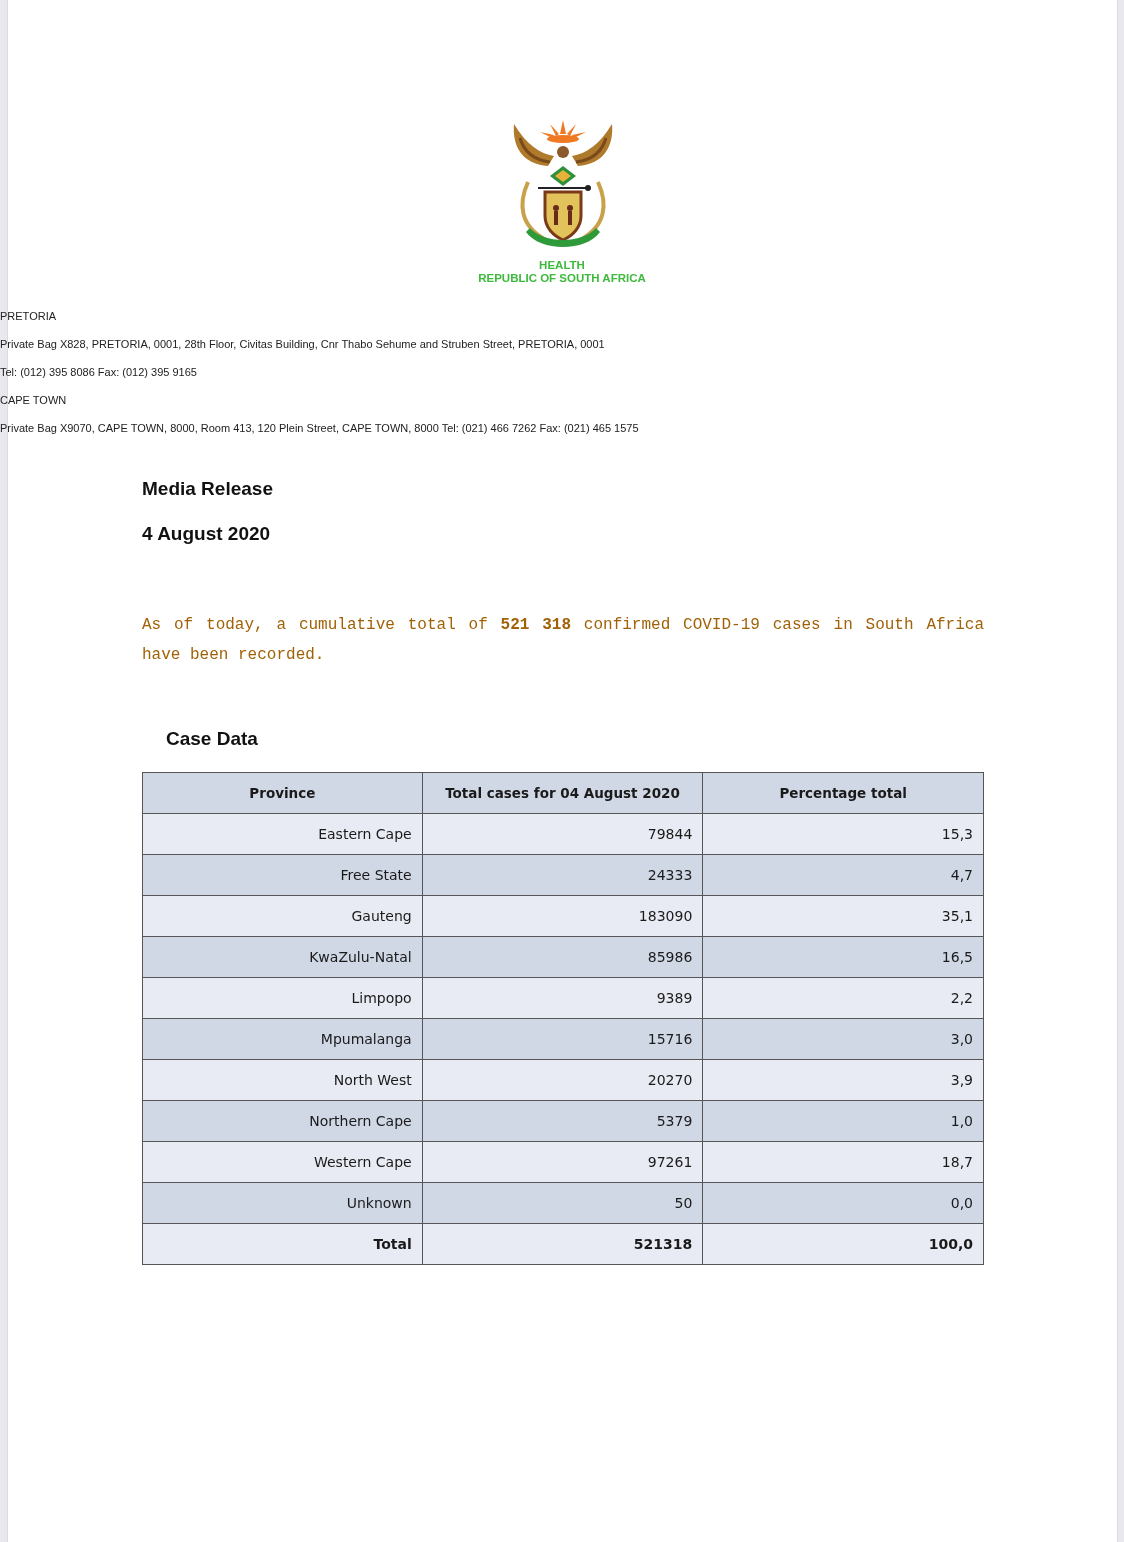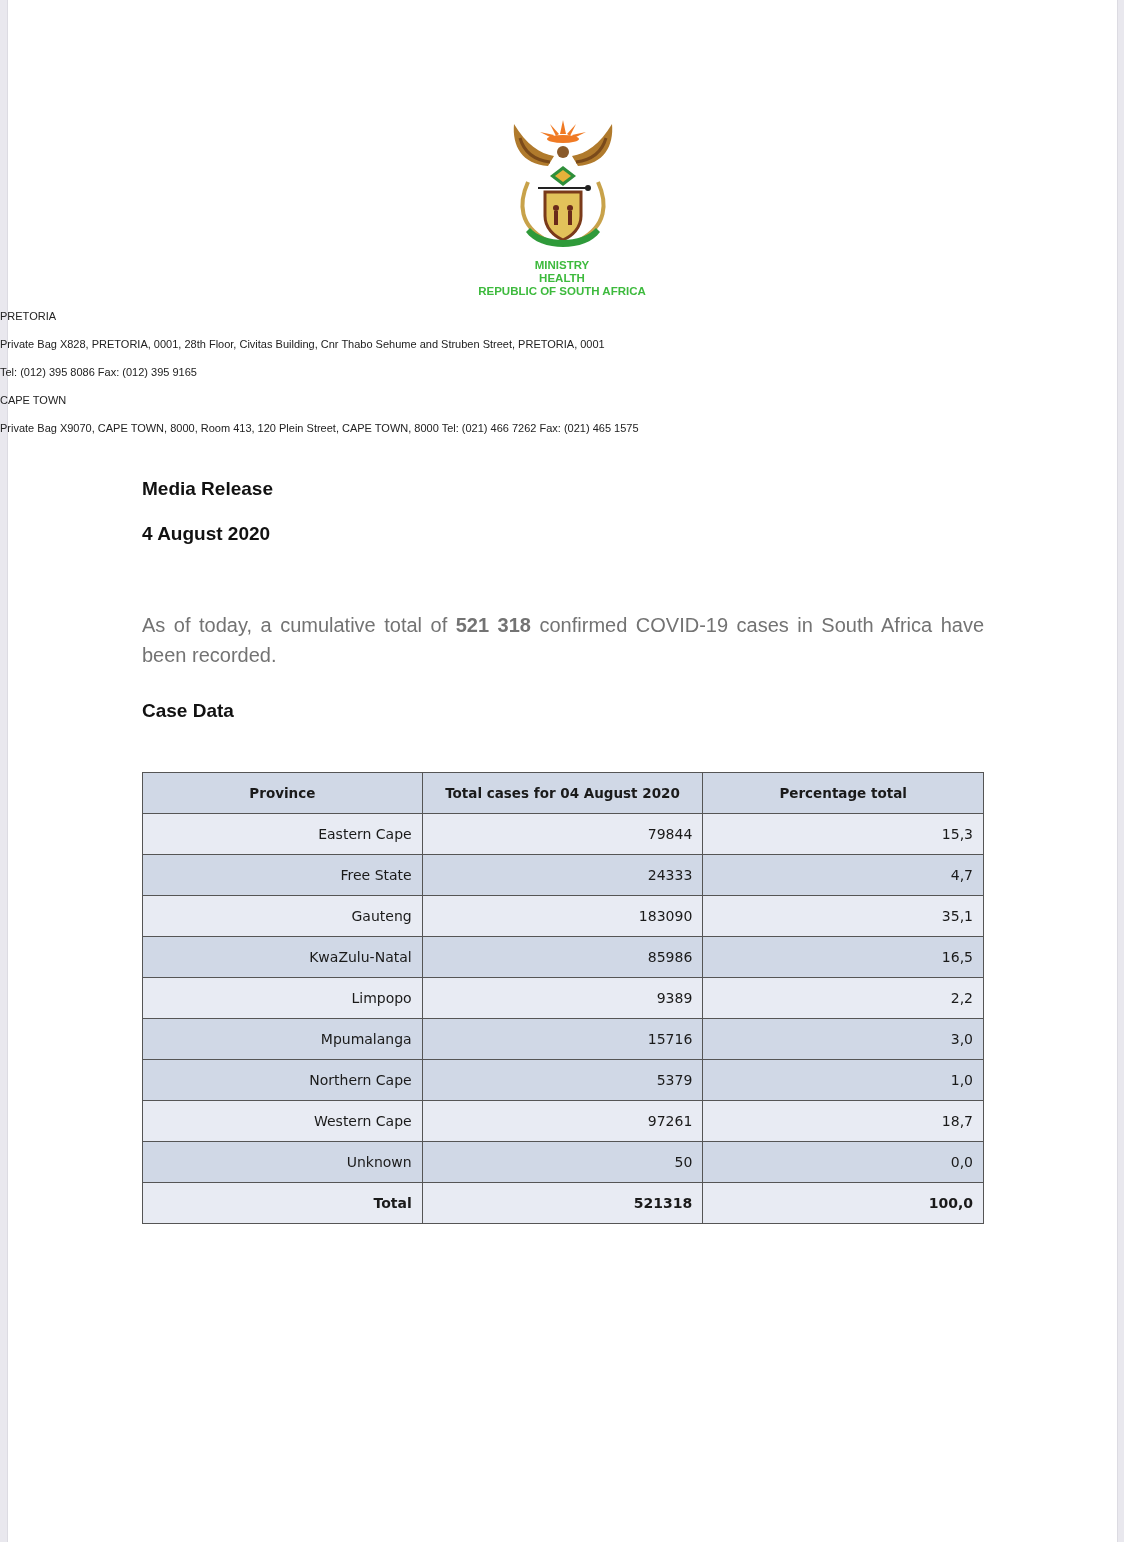--- a/index.html
+++ b/index.html
@@ -9,21 +9,21 @@
     font-family:"Liberation Sans", sans-serif; color:#111;
   }
   .edge-left { position:absolute; left:0; top:0; width:7px; height:1542px; background:#e9e8ee; border-right:1px solid #dcdbe2; }
   .edge-right { position:absolute; right:0; top:0; width:6px; height:1542px; background:#e9e8ee; border-left:1px solid #dcdbe2; }
 
   .crest { position:absolute; left:510px; top:116px; width:106px; height:138px; }
   .ministry { position:absolute; left:0; width:1124px; top:259px; text-align:center; color:#3dba3d; font-weight:bold; font-size:11.5px; line-height:13px; }
   .addr { position:absolute; left:0; width:1124px; text-align:left; font-size:11px; color:#222; }
 
   .h-bold { position:absolute; left:142px; font-weight:bold; font-size:19px; color:#111; }
-  .para { position:absolute; left:142px; top:610px; width:842px; font-size:20px; line-height:30px; text-align:justify; color:#737373; }
+  .para { position:absolute; left:142px; top:610px; width:842px; font-size:16px; line-height:30px; text-align:justify; color:#a16207;font-family:Liberation Mono, monospace; }
   .para b { font-weight:bold; }
 
   table.cases {
     position:absolute; left:142px; top:772px; width:842px;
     border-collapse:collapse;
     font-family:"DejaVu Sans", sans-serif; font-size:14px; color:#1a1a1a;
   }
   table.cases th, table.cases td {
     border:1.5px solid #555; height:40px; padding:0 10px;
   }
@@ -71,37 +71,36 @@
   <path d="M35,76 L71,76 L71,100 C71,112 62,120 53,124 C44,120 35,112 35,100 Z" fill="#e2c25a" stroke="#7a3a1a" stroke-width="3"></path>
   <circle cx="46" cy="92" r="3" fill="#6a2a1a"></circle>
   <rect x="44" y="95" width="4" height="14" fill="#6a2a1a"></rect>
   <circle cx="60" cy="92" r="3" fill="#6a2a1a"></circle>
   <rect x="58" y="95" width="4" height="14" fill="#6a2a1a"></rect>
 
   <path d="M16,116 C30,136 76,136 90,116 L86,112 C72,128 34,128 20,112 Z" fill="#2f9a3a"></path>
 </svg>
 
 <div class="ministry">
-  <div>MINISTRY</div>
   <div>HEALTH</div>
   <div>REPUBLIC OF SOUTH AFRICA</div>
 </div>
 
 <div class="addr" style="top:310px;">PRETORIA</div>
 <div class="addr" style="top:338px;">Private Bag X828, PRETORIA, 0001, 28th Floor, Civitas Building, Cnr Thabo Sehume and Struben Street, PRETORIA, 0001</div>
 <div class="addr" style="top:366px;">Tel: (012) 395 8086 Fax: (012) 395 9165</div>
 <div class="addr" style="top:394px;">CAPE TOWN</div>
 <div class="addr" style="top:422px;">Private Bag X9070, CAPE TOWN, 8000, Room 413, 120 Plein Street, CAPE TOWN, 8000 Tel: (021) 466 7262 Fax: (021) 465 1575</div>
 
 <div class="h-bold" style="top:478px;">Media Release</div>
 <div class="h-bold" style="top:523px;">4 August 2020</div>
 
 <div class="para"><span>As of today, a cumulative total of </span><b>521 318</b><span> confirmed COVID-19 cases in South Africa have been recorded.</span></div>
 
-<div class="h-bold" style="top:700px;">Case Data</div>
+<div class="h-bold" style="top:728px;margin-left:24px;">Case Data</div>
 
 <table class="cases">
   <colgroup>
       <col class="c1">
       <col class="c2">
       <col class="c3">
     </colgroup>
   <thead>
     <tr>
       <th>Province</th>
@@ -133,20 +132,25 @@
     <tr class="odd">
       <td class="prov">Limpopo</td>
       <td class="num">9389</td>
       <td class="num">2,2</td>
     </tr>
     <tr class="even">
       <td class="prov">Mpumalanga</td>
       <td class="num">15716</td>
       <td class="num">3,0</td>
     </tr>
+    <tr class="odd">
+      <td class="prov">North West</td>
+      <td class="num">20270</td>
+      <td class="num">3,9</td>
+    </tr>
     <tr class="even">
       <td class="prov">Northern Cape</td>
       <td class="num">5379</td>
       <td class="num">1,0</td>
     </tr>
     <tr class="odd">
       <td class="prov">Western Cape</td>
       <td class="num">97261</td>
       <td class="num">18,7</td>
     </tr>

